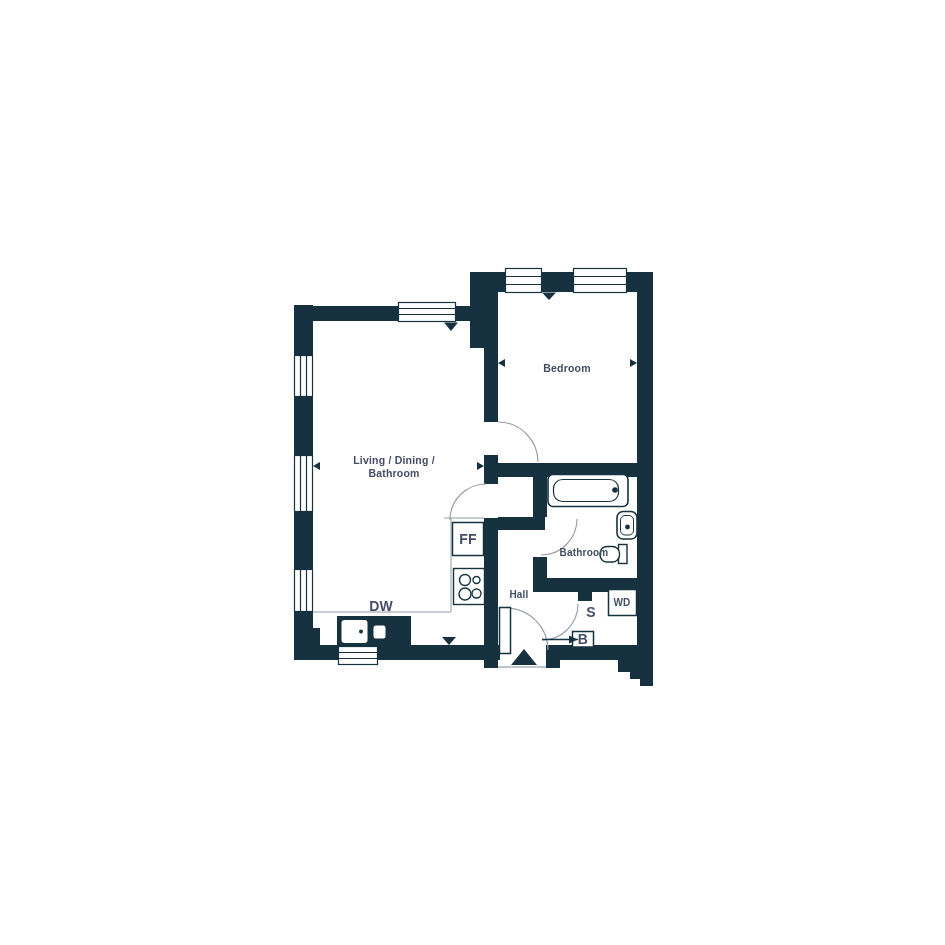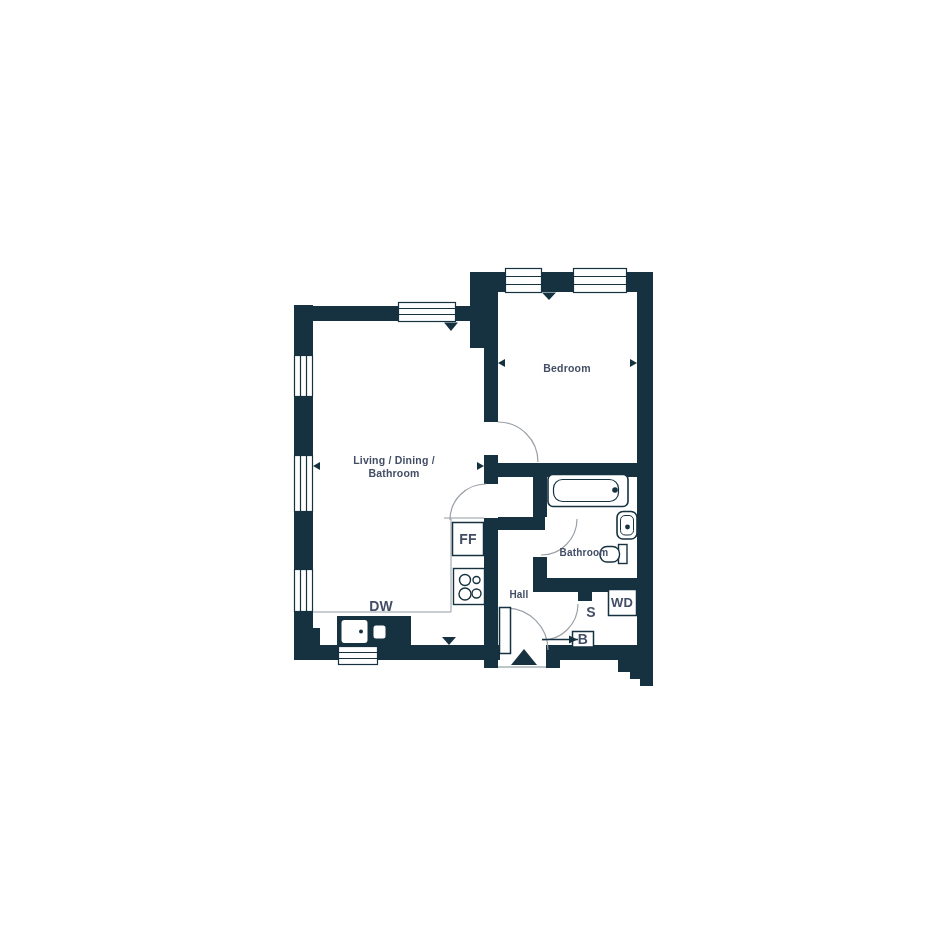--- a/index.html
+++ b/index.html
@@ -17,21 +17,21 @@
   .plan{position:absolute;left:0;top:0;width:945px;height:945px;}
   svg{position:absolute;left:0;top:0;}
   .lbl{
     position:absolute;transform:translate(-50%,-50%);
     color:var(--label);font-weight:600;white-space:nowrap;
     text-align:center;letter-spacing:.2px;
   }
   .room-lbl{font-size:10.5px;line-height:13px;}
   .appl-lbl{font-size:14px;}
   .dw-lbl{font-size:14px;}
-  .wd-lbl{font-size:13px;}
+  .wd-lbl{font-size:10px;}
 </style>
 </head>
 <body>
 
 <div class="plan">
   <svg width="945" height="945" viewBox="0 0 945 945">
 
     <g fill="var(--wall)">
       <rect x="294" y="305" width="19" height="355"></rect>
       <rect x="294" y="628" width="26" height="32"></rect>

